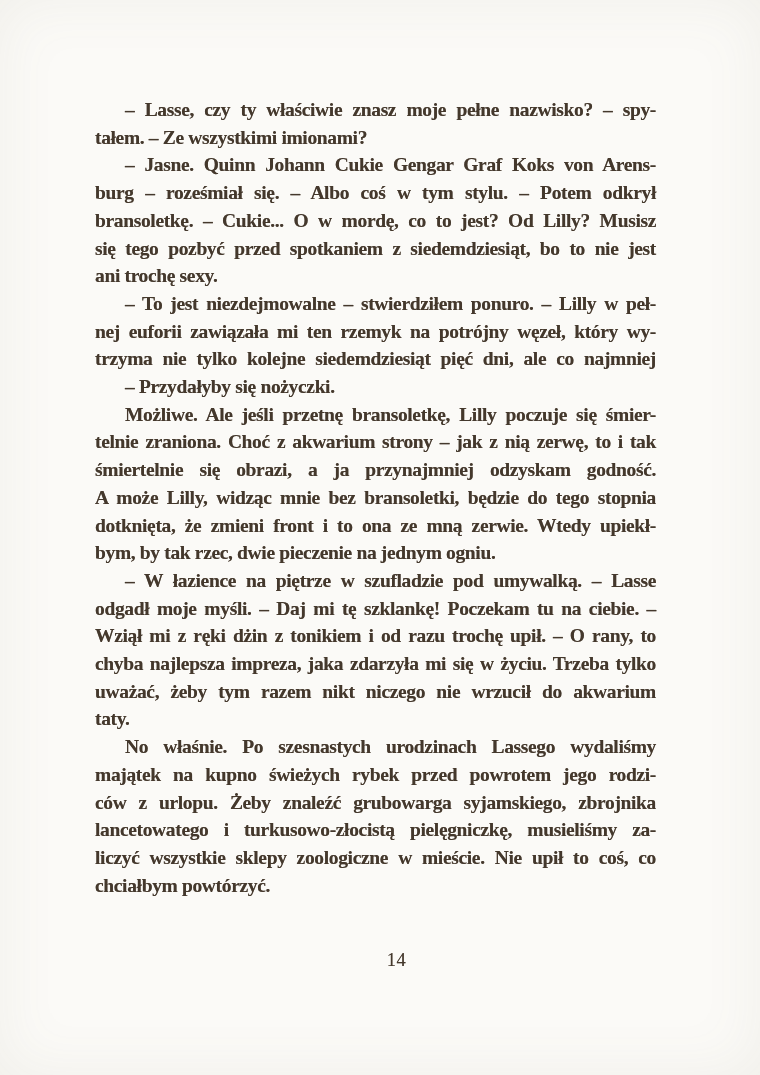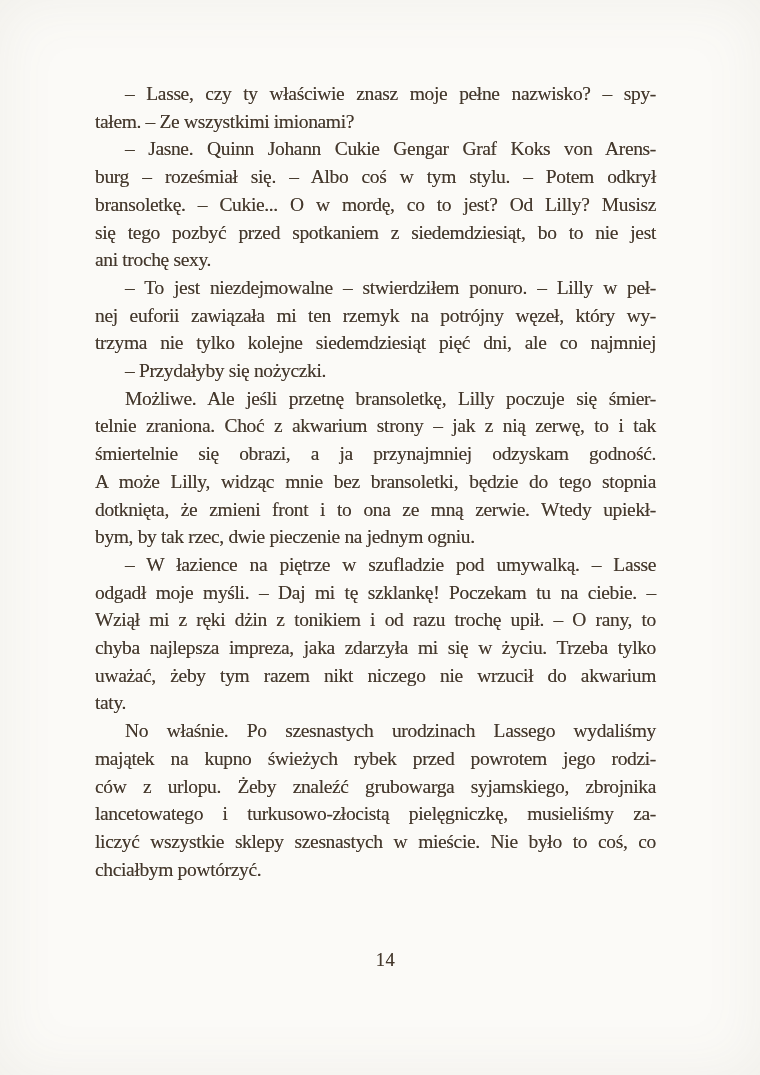--- a/index.html
+++ b/index.html
@@ -18,43 +18,44 @@
   }
   .scan-vignette {
     position: absolute;
     inset: 0;
     pointer-events: none;
     box-shadow: inset 0 0 60px rgba(120,110,95,0.08);
   }
   .text-block {
     position: absolute;
     left: 95px;
-    top: 80px;
+    top: 96px;
     width: 561px;
+    font-weight: bold;
   }
   .line {
     font-size: 19.5px;
     line-height: 27.7px;
     letter-spacing: -0.35px;
     text-align: justify;
     text-align-last: justify;
     text-shadow: 0 0 0.6px rgba(62,48,36,0.55);
     white-space: normal;
   }
   .line.last {
     text-align: right;
     text-align-last: left;
   }
   .line.indent {
     text-indent: 30px;
   }
   .page-number {
     position: absolute;
     top: 950px;
-    left: 105px;
+    left: 116px;
     width: 561px;
     text-align: center;
     font-size: 18.5px;
     letter-spacing: 0.5px;
     text-shadow: 0 0 0.6px rgba(62,48,36,0.55);
   }
 </style>
 </head>
 <body style="background: rgb(251, 250, 247); color: rgb(68, 56, 44);">
 
@@ -82,17 +83,17 @@
       <div class="line indent">– W łazience na piętrze w szufladzie pod umywalką. – Lasse</div>
       <div class="line">odgadł moje myśli. – Daj mi tę szklankę! Poczekam tu na ciebie. –</div>
       <div class="line">Wziął mi z ręki dżin z tonikiem i od razu trochę upił. – O rany, to</div>
       <div class="line">chyba najlepsza impreza, jaka zdarzyła mi się w życiu. Trzeba tylko</div>
       <div class="line">uważać, żeby tym razem nikt niczego nie wrzucił do akwarium</div>
       <div class="line last">taty.</div>
       <div class="line indent">No właśnie. Po szesnastych urodzinach Lassego wydaliśmy</div>
       <div class="line">majątek na kupno świeżych rybek przed powrotem jego rodzi-</div>
       <div class="line">ców z urlopu. Żeby znaleźć grubowarga syjamskiego, zbrojnika</div>
       <div class="line">lancetowatego i turkusowo-złocistą pielęgniczkę, musieliśmy za-</div>
-      <div class="line">liczyć wszystkie sklepy szesnastych w mieście. Nie było to coś, co</div>
+      <div class="line">liczyć wszystkie sklepy zoologiczne w mieście. Nie upił to coś, co</div>
       <div class="line last">chciałbym powtórzyć.</div>
     </div>
   <div class="page-number">14</div>
 </main>
 
 </body></html>

